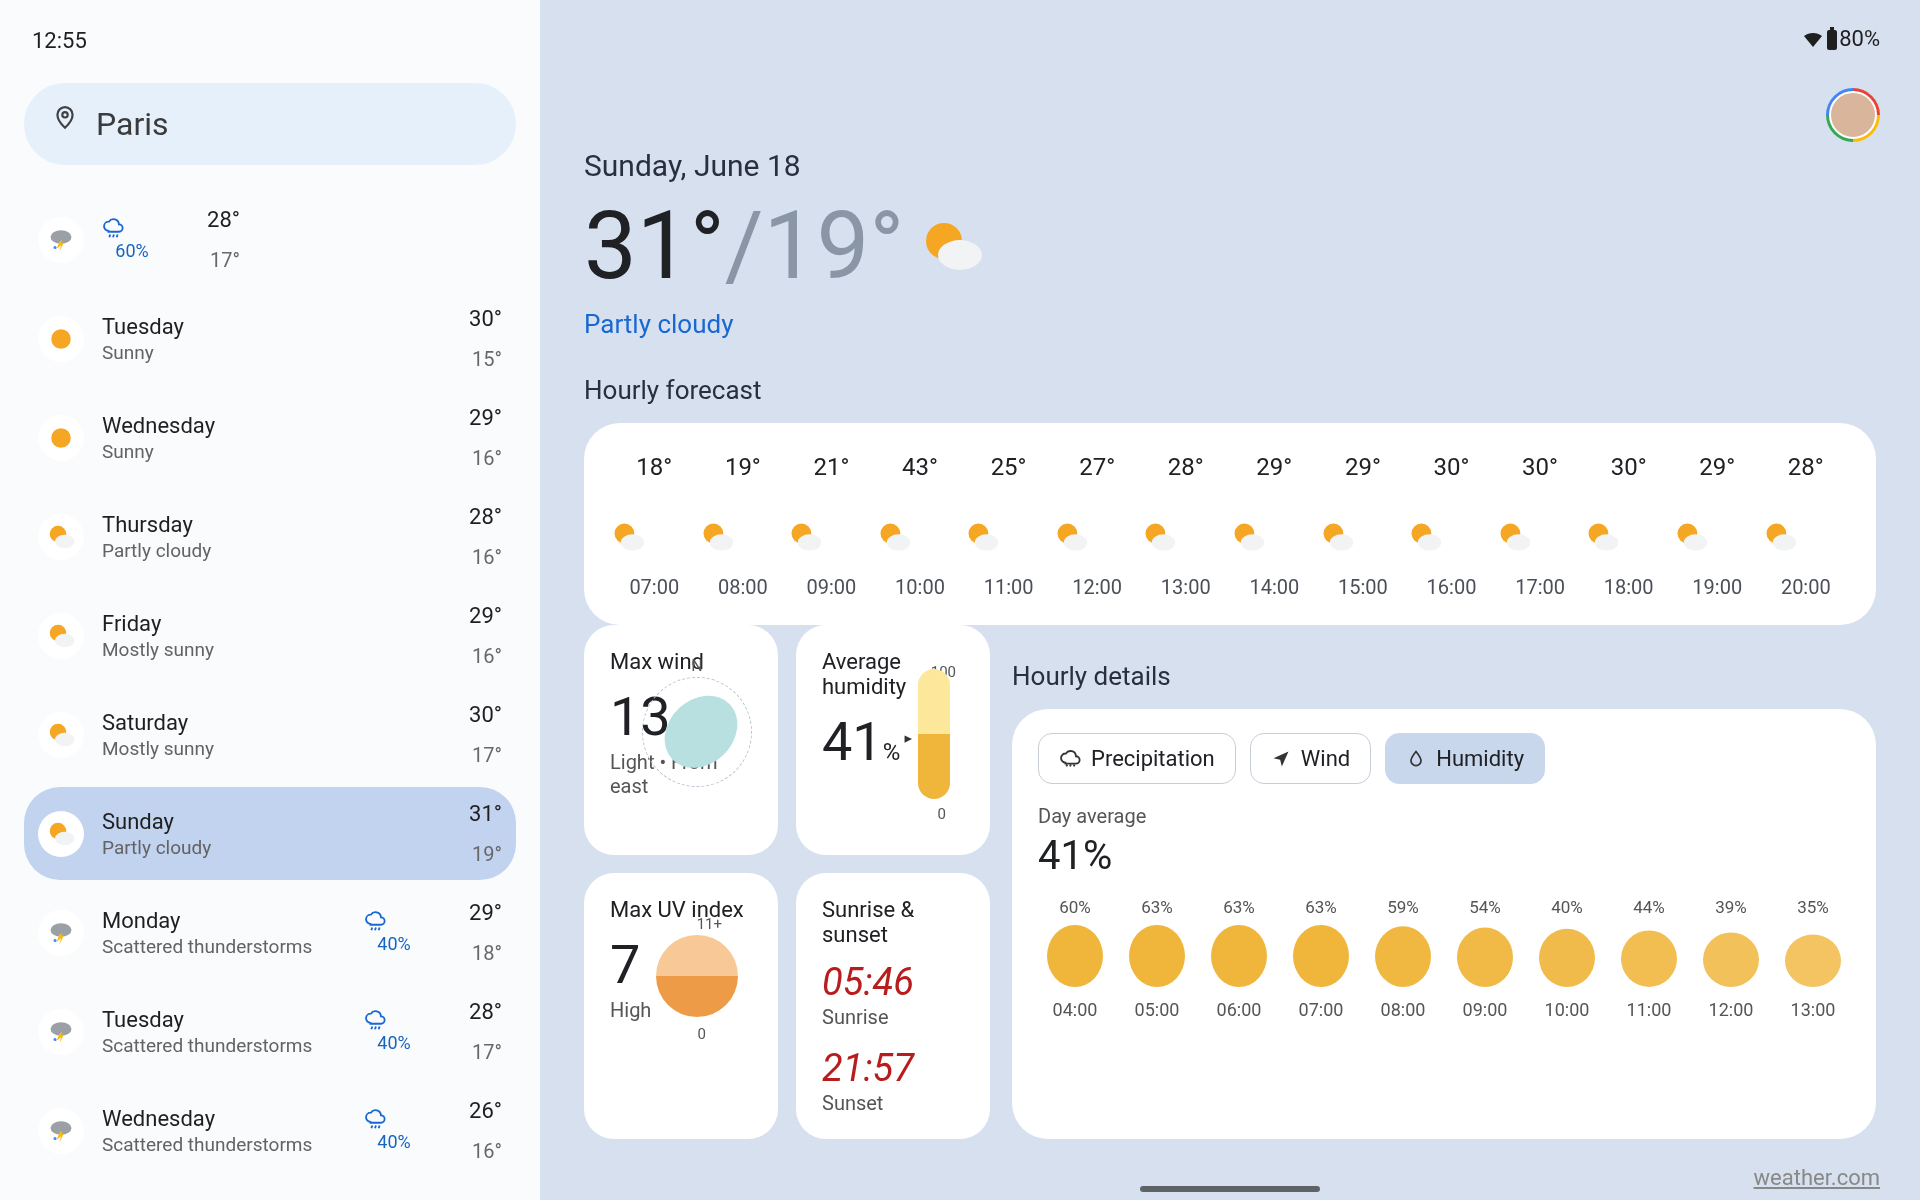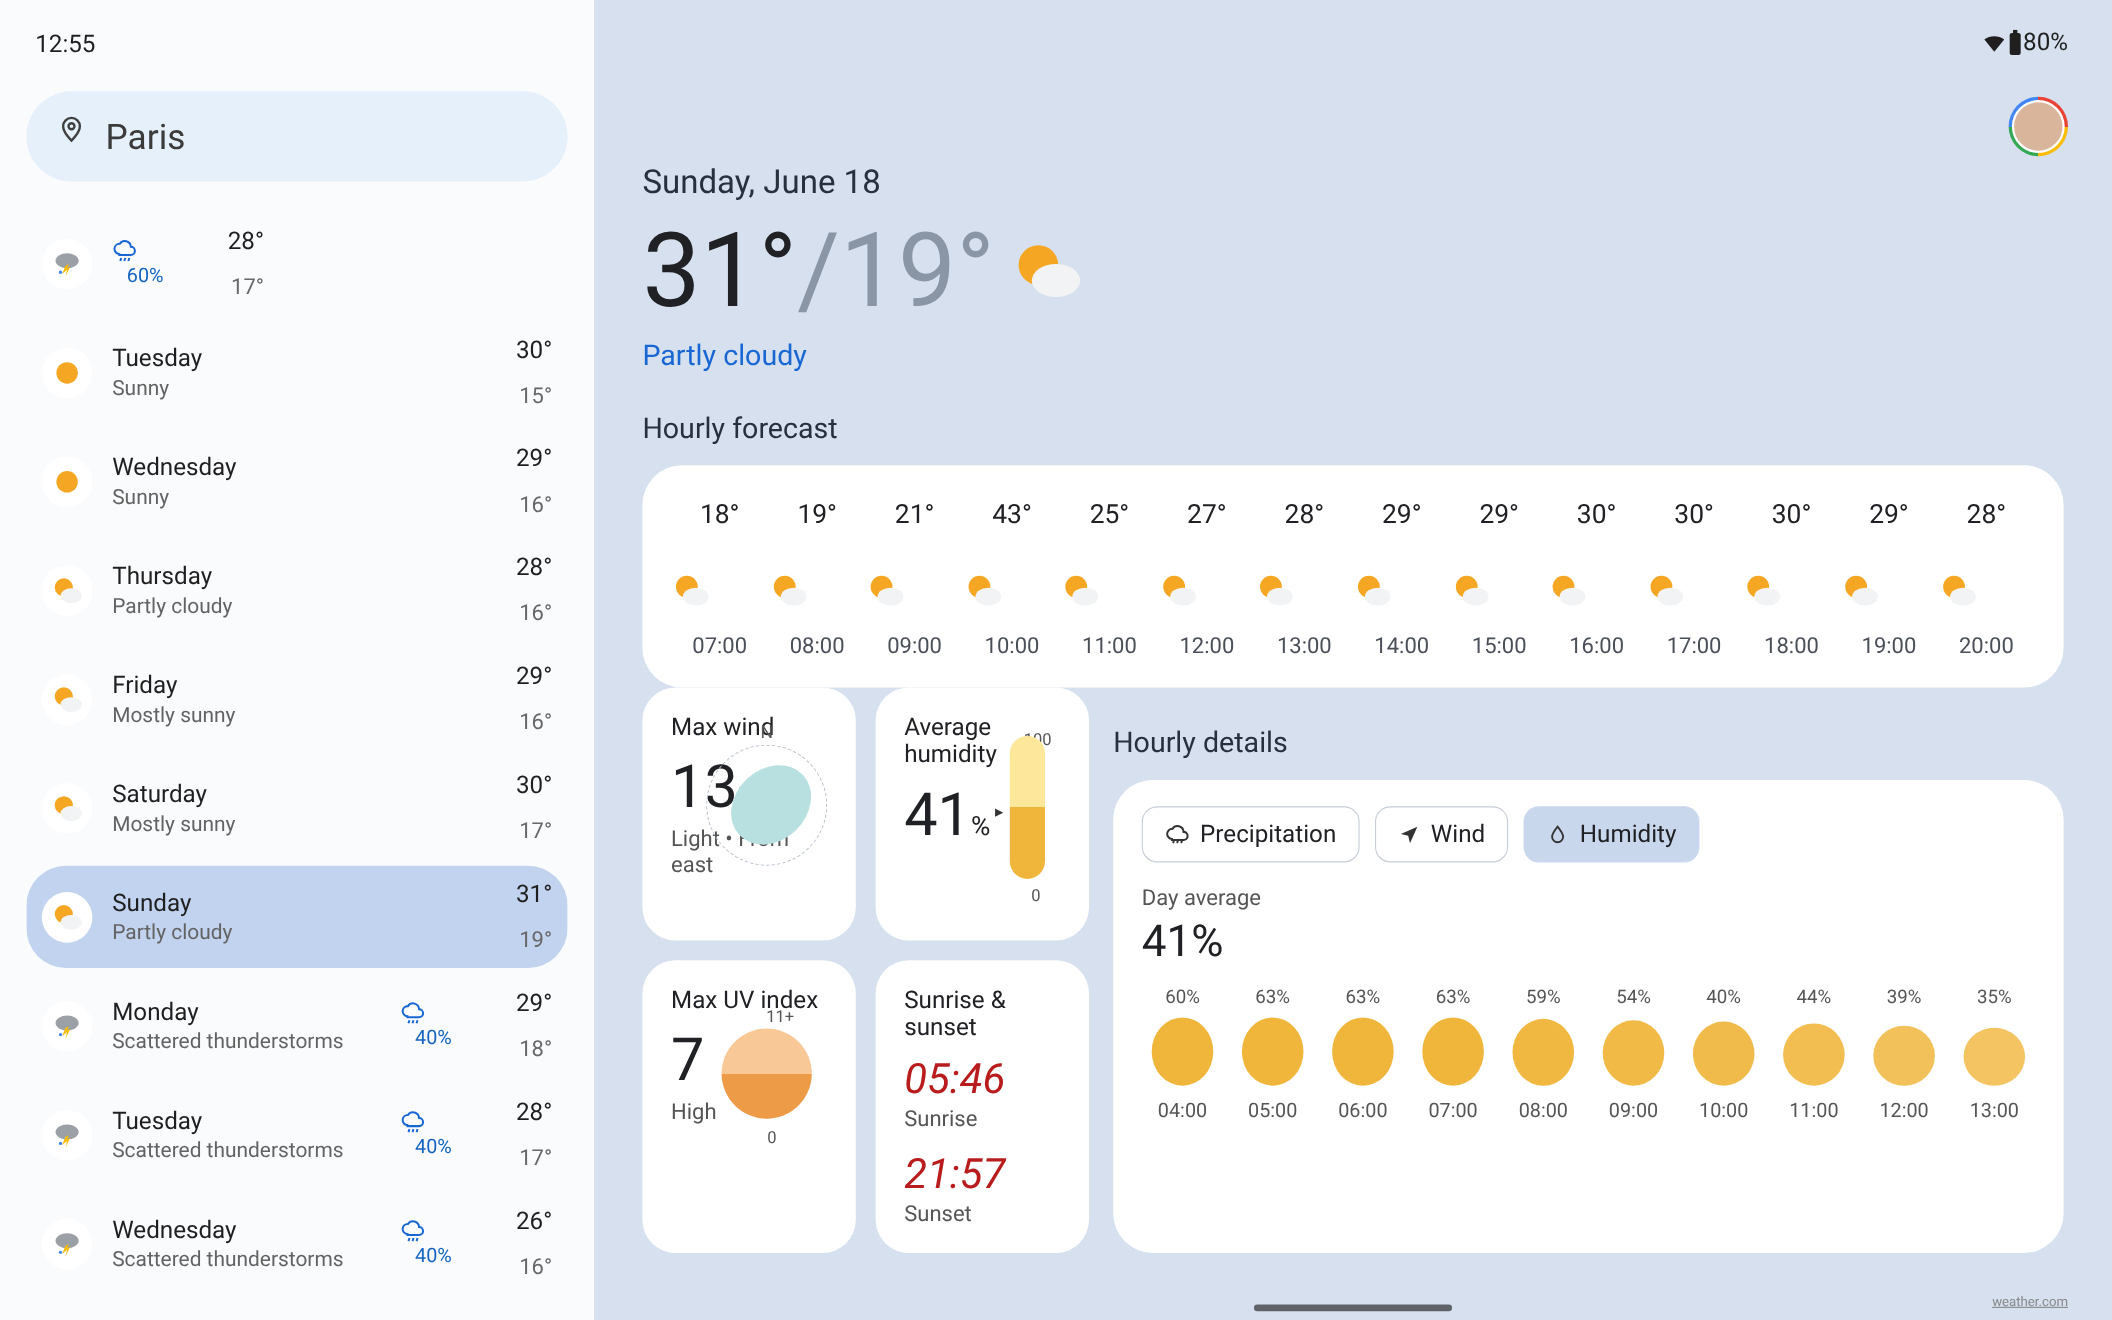--- a/index.html
+++ b/index.html
@@ -64,21 +64,21 @@
   .tabs { display:flex; gap: 14px; margin-bottom: 20px; }
   .tab { border:1.5px solid #c7cdd6; border-radius: 14px; padding: 12px 20px; display:flex; align-items:center; gap:10px; font-size:22px; color:#202124; background:#fff;}
   .tab.active { background:#c9d7ed; border-color:#c9d7ed;}
   .avg-lbl { font-size:20px; color:#555;}
   .avg-val { font-size:40px; color:#202124; margin-top:4px; margin-bottom:18px;}
   .humid-row { display:flex; gap: 8px; overflow:hidden;}
   .hcol { text-align:center; flex-shrink:0; width:74px;}
   .hpct { font-size:17px; color:#555; margin-bottom:8px;}
   .hdrop { width:56px; height:62px; margin:0 auto 12px; border-radius:50%; background:#f0b63c;}
   .htime { font-size:18px; color:#555;}
-  .attribution { position:absolute; bottom:10px; right:40px; font-size:12px; color:#888; text-decoration:underline;}
+  .attribution { position:absolute; bottom:10px; right:40px; font-size:22px; color:#888; text-decoration:underline;}
   .bottom-bar { position:absolute; bottom:8px; left:50%; transform:translateX(-50%); width:180px; height:6px; background:#5f6368; border-radius:3px; }
   svg { display:block; }
 </style>
 </head>
 <body>
 
 <div class="sidebar">
   <div class="status-time">12:55</div>
   <div class="location-pill">
     <span class="icon">

